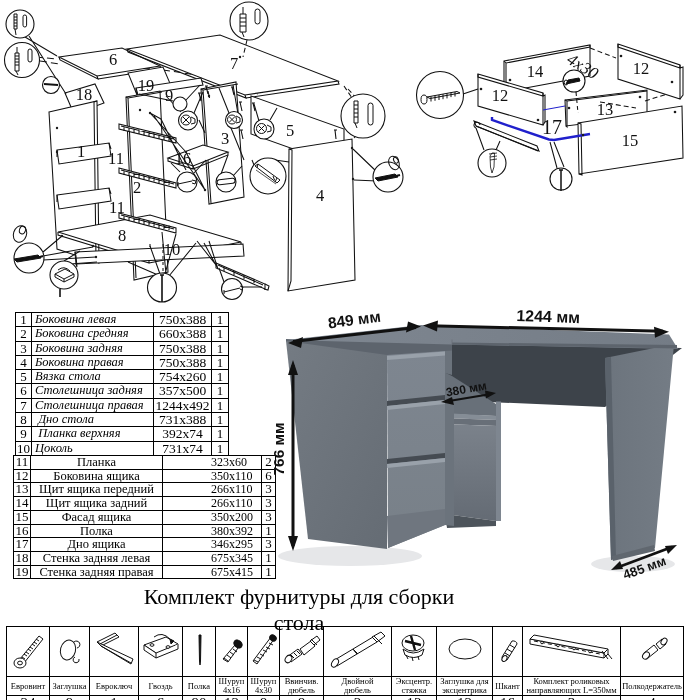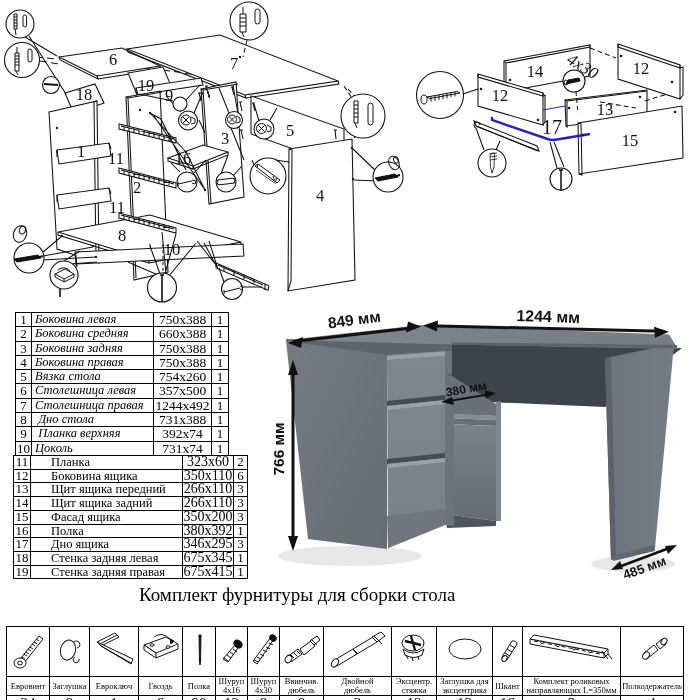--- a/index.html
+++ b/index.html
@@ -8,24 +8,24 @@
 table{border-collapse:collapse;}
 #t1{position:absolute;left:15px;top:312px;}
 #t1 td{border:1px solid #000;padding:0;font-size:12.5px;line-height:13.3px;height:13.3px;white-space:nowrap;overflow:hidden;}
 #t1 td.n{width:15px;text-align:center;font-size:13px;}
 #t1 td.nm{width:118px;padding-left:3px;font-style:italic;}
 #t1 td.dm{width:57px;text-align:center;font-size:13.5px;margin-top:15px;}
 #t1 td.q{width:16px;text-align:center;font-size:13px;}
 #t2{position:absolute;left:13px;top:455px;}
 #t2 td{border:1px solid #000;padding:0;font-size:12.5px;line-height:12.7px;height:12.7px;white-space:nowrap;overflow:hidden;}
 #t2 td.n{width:16px;text-align:center;font-size:13px;}
-#t2 td.nm{width:131px;text-align:left;padding-left:20px;}
-#t2 td.dm{width:50px;text-align:center;font-size:14px;}
+#t2 td.nm{width:131px;text-align:center;}
+#t2 td.dm{width:50px;text-align:left;font-size:12px;padding-left:48px;}
 #t2 td.q{width:13px;text-align:center;font-size:13px;}
-#title{position:absolute;left:139px;top:584px;width:320px;font-size:19px;}
+#title{position:absolute;left:139px;top:584px;width:320px;text-align:center;font-size:22px;}
 #t3{position:absolute;left:6px;top:626px;table-layout:fixed;}
 #t3 td{border:1px solid #000;padding:0;text-align:center;vertical-align:middle;overflow:hidden;}
 #t3 tr.im td{height:47px;}
 #t3 tr.nm td{height:18px;font-size:8.5px;line-height:8.7px;}
 #t3 tr.q td{height:14px;font-size:15px;line-height:14px;text-decoration:underline;}
 </style>
 </head>
 <body>
 <div id="page">
 
@@ -56,21 +56,21 @@
           <td class="q">1</td>
         </tr>
 <tr>
           <td class="n">5</td>
           <td class="nm">Вязка стола</td>
           <td class="dm">754x260</td>
           <td class="q">1</td>
         </tr>
 <tr>
           <td class="n">6</td>
-          <td class="nm">Столешница левая</td>
+          <td class="nm">Столешница задняя</td>
           <td class="dm">357x500</td>
           <td class="q">1</td>
         </tr>
 <tr>
           <td class="n">7</td>
           <td class="nm">Столешница правая</td>
           <td class="dm">1244x492</td>
           <td class="q">1</td>
         </tr>
 <tr>

